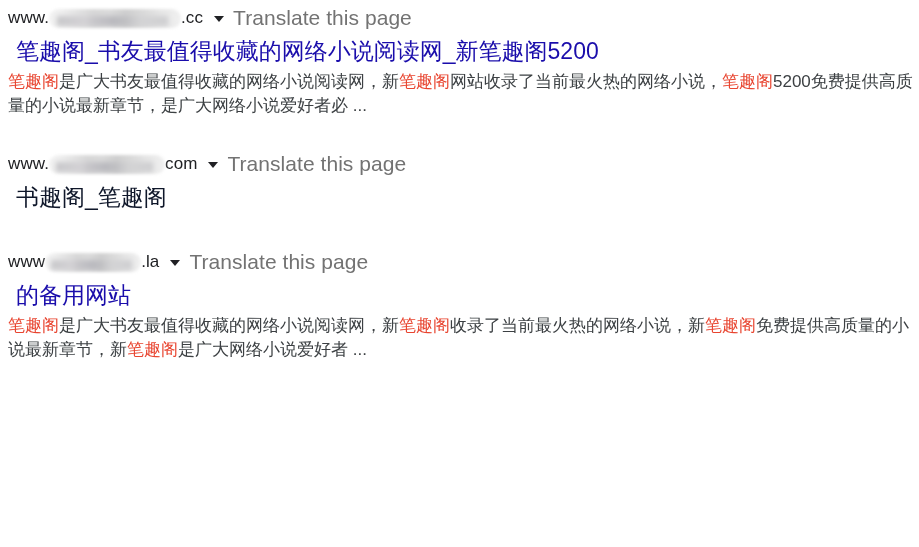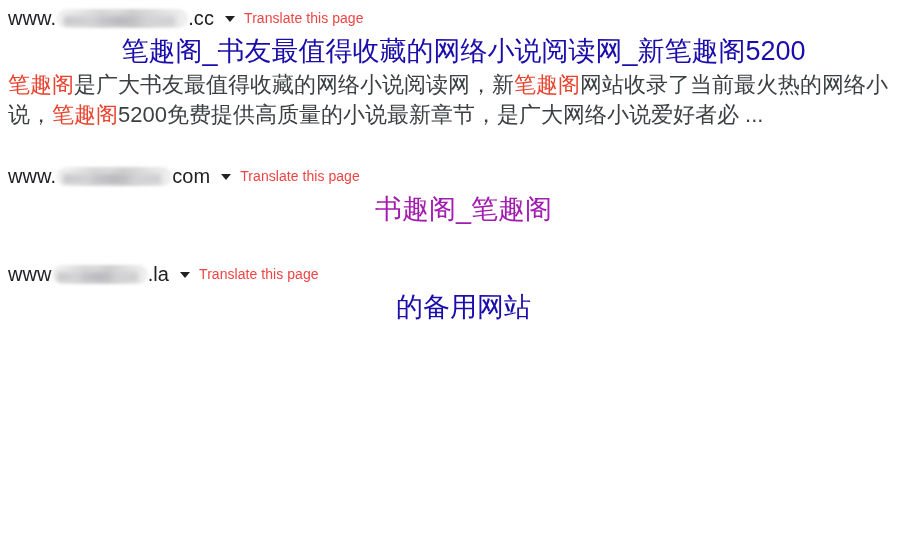--- a/index.html
+++ b/index.html
@@ -31,21 +31,21 @@
     display: flex;
     align-items: center;
     font-size: 17px;
     line-height: 20px;
     color: #202124;
     height: 24px;
     white-space: nowrap;
   }
   .url-text {
     color: #202124;
-    font-size: 20px;
+    font-size: 17px;
     letter-spacing: 0.1px;
   }
   .redaction {
     display: inline-block;
     height: 19px;
     border-radius: 10px;
     margin: 0 0px;
     vertical-align: middle;
     position: relative;
     overflow: hidden;
@@ -76,44 +76,43 @@
     width: 0;
     height: 0;
     border-left: 5px solid transparent;
     border-right: 5px solid transparent;
     border-top: 6px solid #202124;
     margin: 0 9px 0 11px;
     position: relative;
     top: 1px;
   }
   .translate-link {
-    color: #ef4444;
-    font-size: 14px;
+    color: #737373;
+    font-size: 21px;
     text-decoration: none;
     letter-spacing: 0.05px;
   }
 
   
   .title {
     display: block;
-    font-size: 27px;
+    font-size: 23px;
     line-height: 34px;
-    margin: 4px 0 2px 0;
+    margin: 4px 0 2px 8px;
     text-decoration: none;
     letter-spacing: 0px;
     font-weight: 400;
-    text-align: center;
   }
   .title.unvisited { color: #1a0dab; }
-  .title.visited   { color: #a21caf; }
+  .title.visited   { color: #0f172a; }
 
   
   .snippet {
-    font-size: 22px;
-    line-height: 30px;
+    font-size: 17px;
+    line-height: 24px;
     color: #3c4043;
     max-width: 905px;
     letter-spacing: 0px;
     word-break: break-all;
   }
   .snippet em {
     font-style: normal;
     color: #e8442f;
   }
 
@@ -154,15 +153,16 @@
 
   <div class="result" id="res-3">
     <div class="url-line">
       <span class="url-text">www</span>
       <span class="redaction r3"></span>
       <span class="url-text">.la</span>
       <span class="dropdown-arrow"></span>
       <a class="translate-link" href="#">Translate this page</a>
     </div>
     <a class="title unvisited" href="#">的备用网站</a>
+    <div class="snippet"><em>笔趣阁</em><span>是广大书友最值得收藏的网络小说阅读网，新</span><em>笔趣阁</em><span>收录了当前最火热的网络小说，新</span><em>笔趣阁</em><span>免费提供高质量的小说最新章节，新</span><em>笔趣阁</em><span>是广大网络小说爱好者 ...</span></div>
   </div>
 
 </div>
 
 </body></html>

